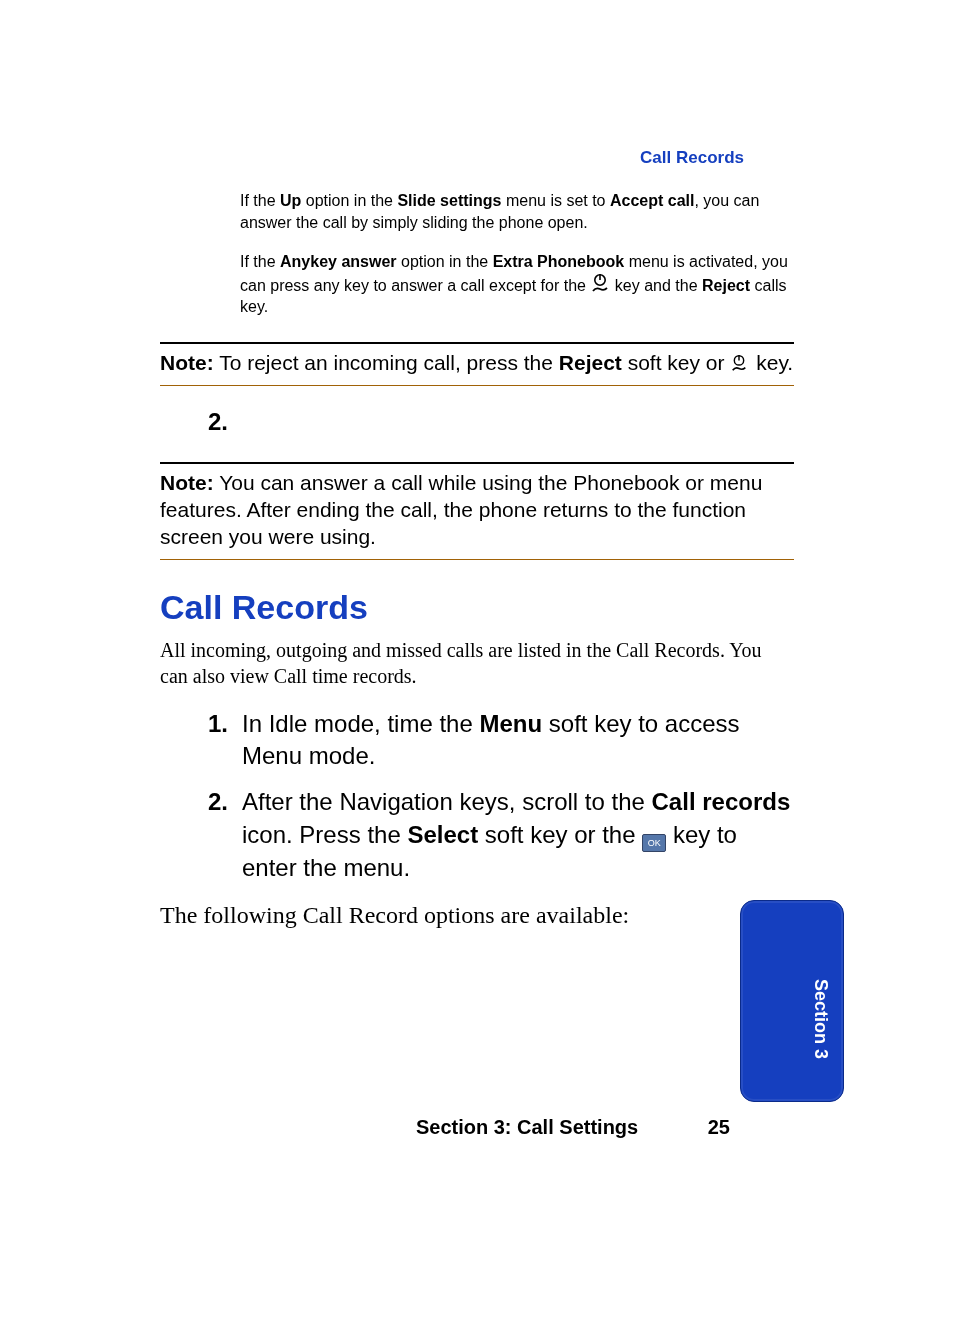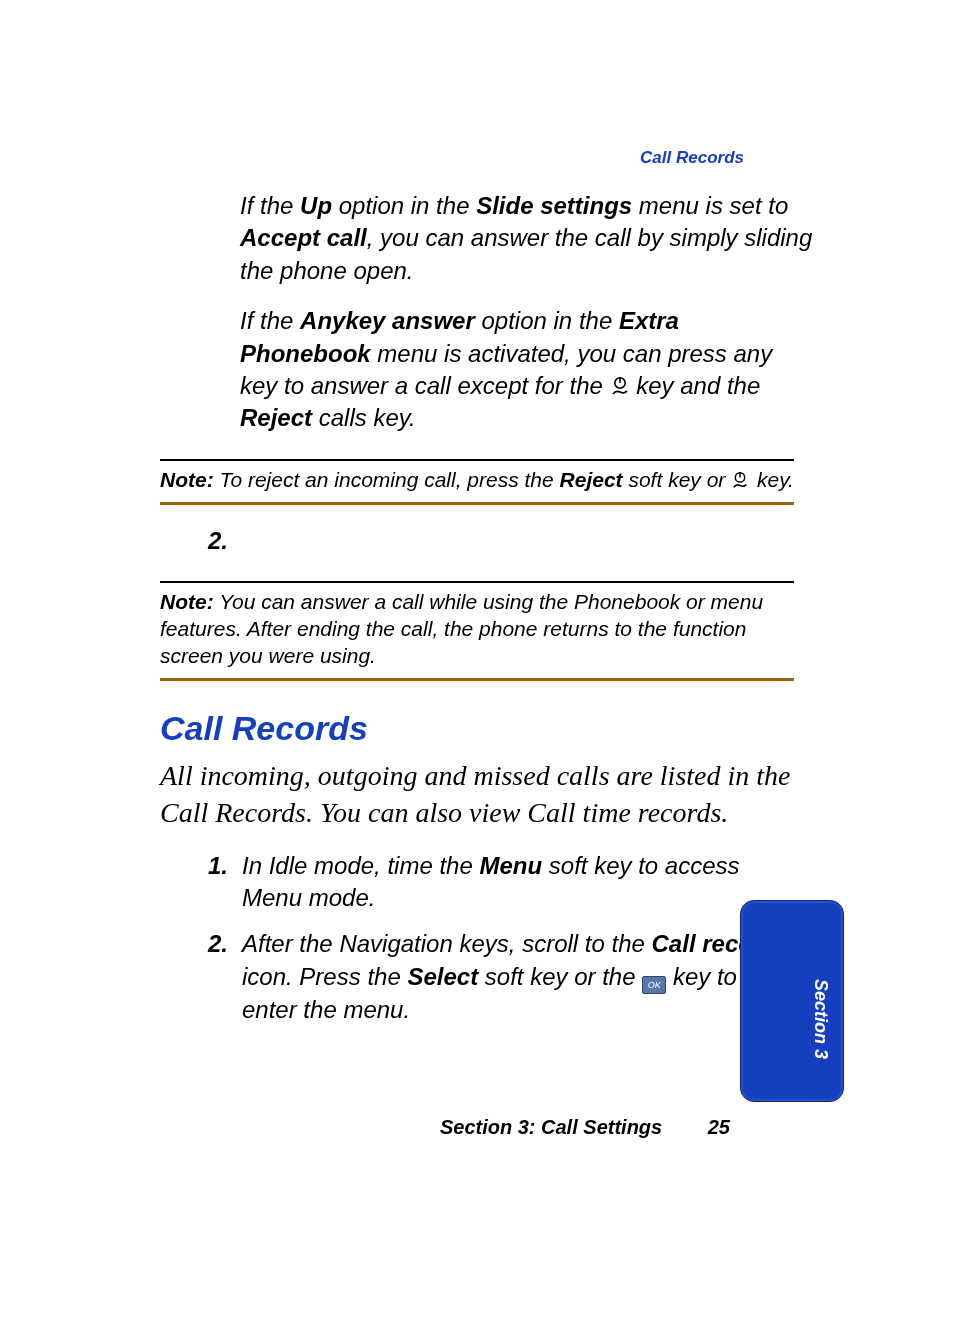--- a/index.html
+++ b/index.html
@@ -12,43 +12,42 @@
     font-family: Arial, Helvetica, sans-serif;
     color: #000;
     position: relative;
   }
   .page {
     position: relative;
     width: 954px;
     height: 1319px;
     box-sizing: border-box;
     padding: 140px 120px 0 160px;
-    font-style: italic;
   }
   .topic-header {
     position: absolute;
     top: 148px;
     right: 210px;
     color: #153fbf;
     font-weight: bold;
     font-size: 17px;
     font-family: Arial, Helvetica, sans-serif;
   }
   .body-block {
     margin-left: 80px;
     margin-right: 20px;
-    font-size: 24px;
+    font-size: 16px;
     line-height: 1.35;
     font-family: Arial, Helvetica, sans-serif;
     margin-top: 50px;
   }
   .body-block p { margin: 0 0 18px 0; }
   .note-box {
     border-top: 2.5px solid #000;
-    border-bottom: 3px solid #a16207;
+    border-bottom: 1px solid #a16207;
     margin: 24px 40px 20px 0;
     padding: 6px 0 8px 0;
     font-size: 21px;
     line-height: 1.28;
     font-family: Arial, Helvetica, sans-serif;
   }
   .note-label { font-weight: bold; }
   .ol-step {
     margin: 16px 40px 14px 0;
   }
@@ -72,21 +71,21 @@
   .section-heading {
     color: #153fbf;
     font-weight: bold;
     font-size: 34px;
     font-family: "Arial Narrow", Arial, Helvetica, sans-serif;
     font-stretch: condensed;
     margin: 28px 0 10px 0;
   }
   .serif-intro {
     font-family: "Book Antiqua", Palatino, "Palatino Linotype", Georgia, serif;
-    font-size: 28px;
+    font-size: 20px;
     line-height: 1.32;
     margin: 8px 40px 18px 0;
   }
   .closing {
     font-family: "Book Antiqua", Palatino, "Palatino Linotype", Georgia, serif;
     font-size: 24px;
     margin: 18px 180px 0 0;
   }
   b { font-weight: bold; }
 
@@ -149,21 +148,21 @@
     font-family: Arial, Helvetica, sans-serif;
   }
   .footer-inner {
     text-align: right;
     padding-right: 224px;
     font-weight: bold;
     font-size: 20px;
   }
   .footer-page {
     display: inline-block;
-    margin-left: 40px;
+    margin-left: 64px;
   }
 </style>
 </head>
 <body>
 
 <div class="page">
 
   <div class="topic-header">Call Records</div>
 
   <div class="body-block">
@@ -210,20 +209,21 @@
     </div>
     <div class="step-row">
       <div class="step-num">2.</div>
       <div class="step-text">
         <span>After the Navigation keys, scroll to the </span><b>Call records</b><span> icon. Press the </span><b>Select</b><span> soft key or the </span><span class="icon-ok">OK</span><span> key to enter the menu.</span>
       </div>
     </div>
   </div>
 
 
+  <div class="closing">The following Call Record options are available:</div>
 
   <div class="section-tab">
     <div class="tab-text">Section 3</div>
   </div>
 
   <div class="footer">
     <div class="footer-inner">
       <span>Section 3: Call Settings</span>
       <span class="footer-page">25</span>
     </div>

